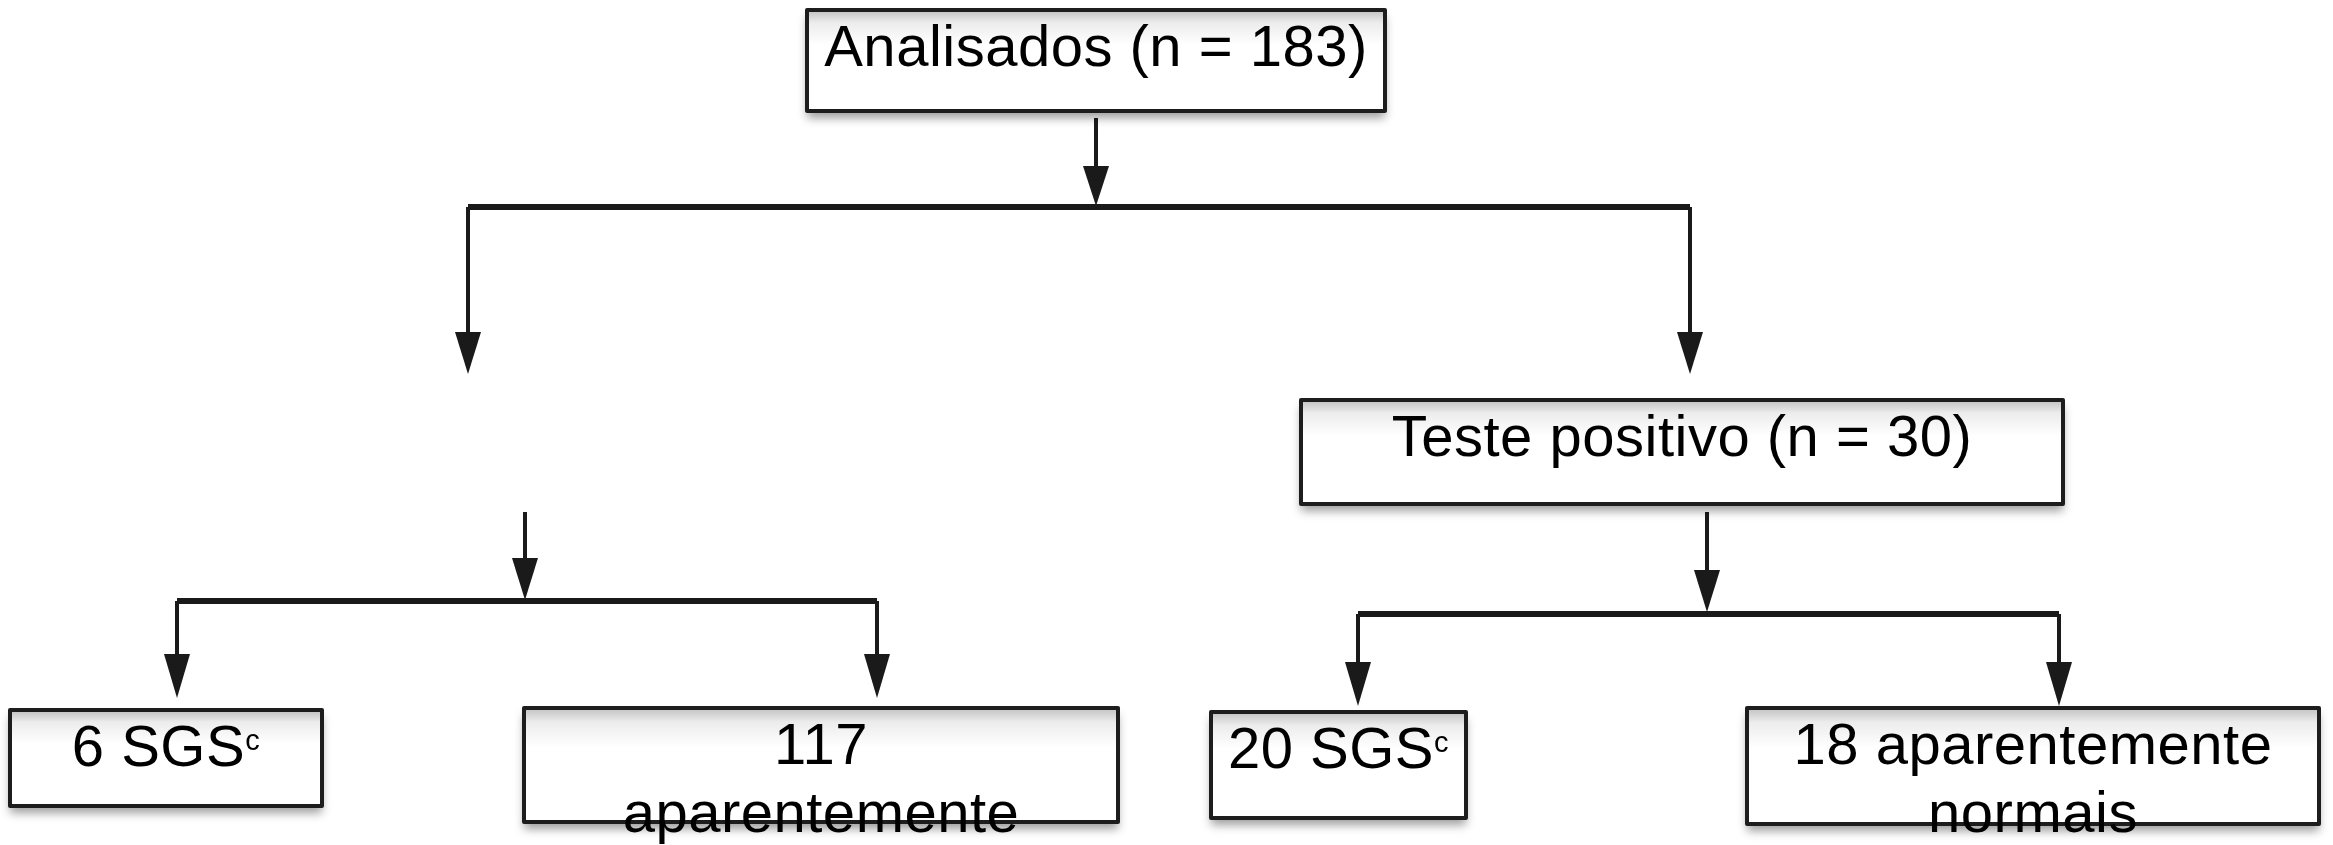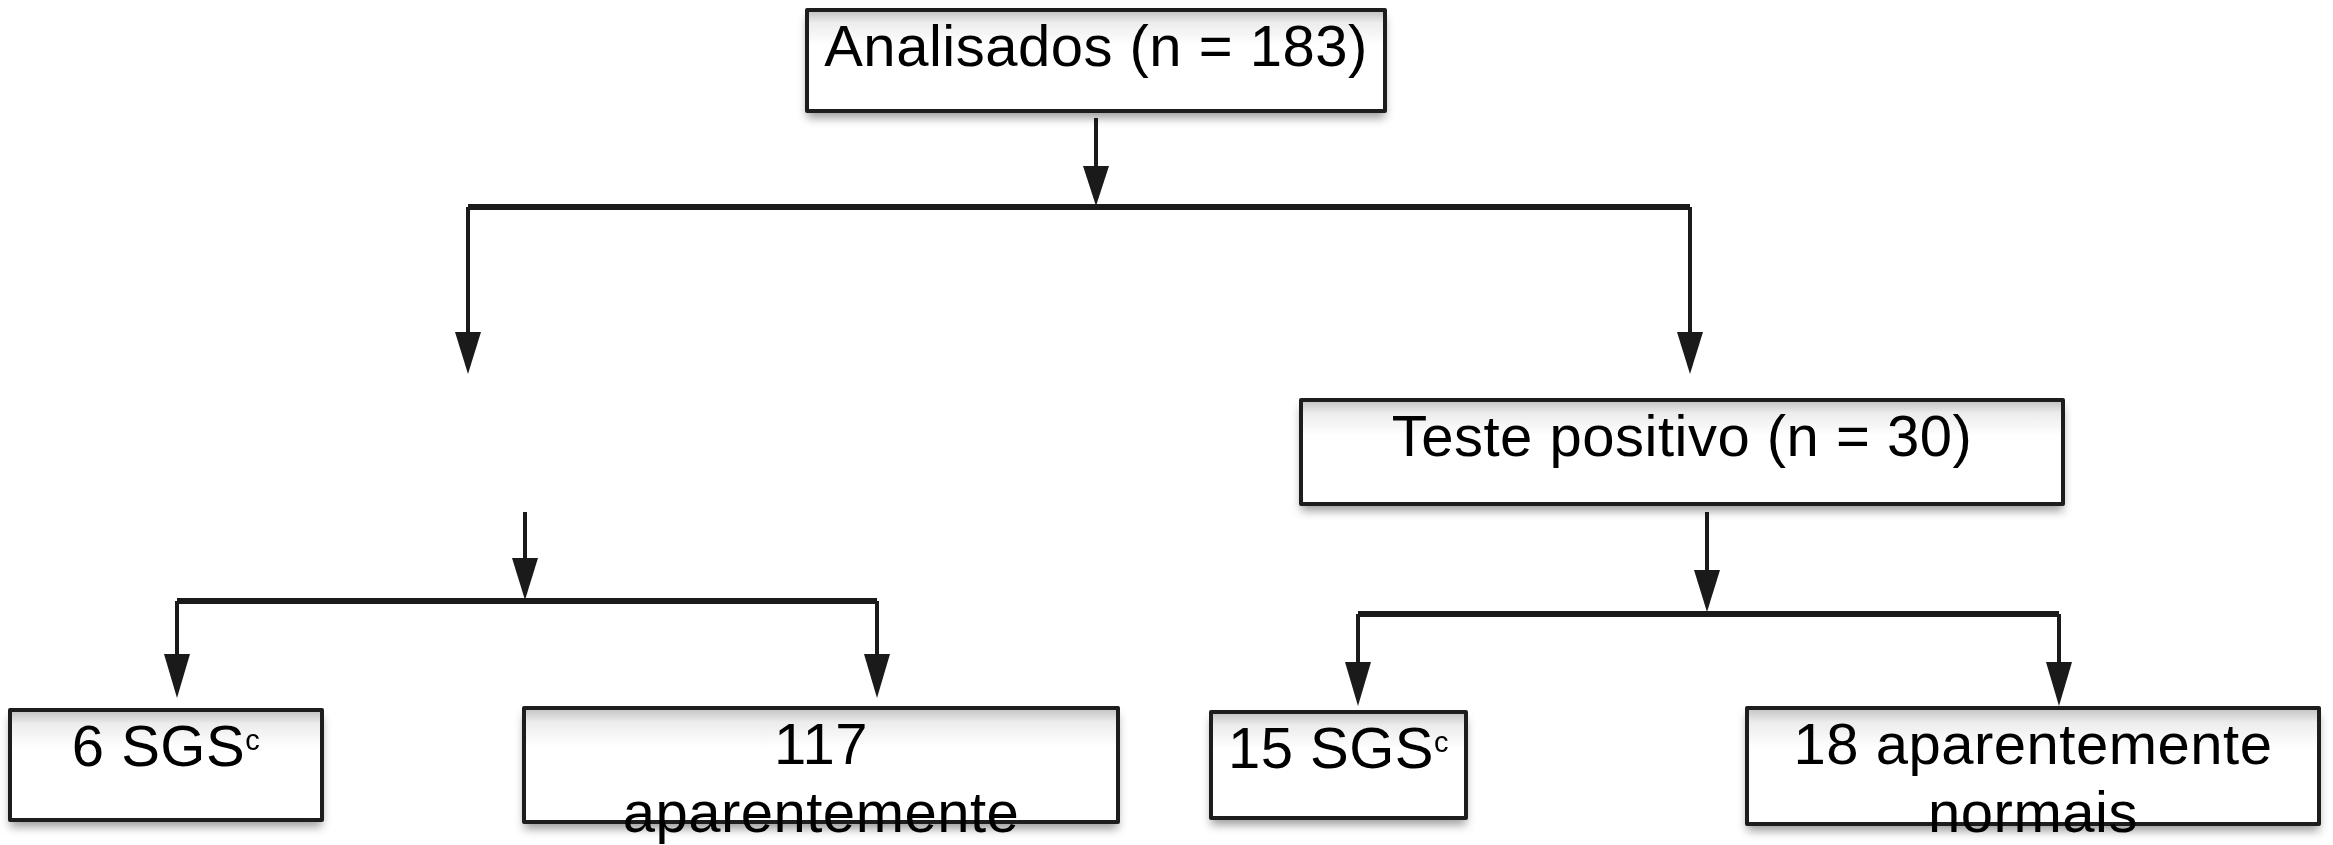--- a/index.html
+++ b/index.html
@@ -46,21 +46,21 @@
   }
   .node sup {
     font-size: 0.5em;
     vertical-align: 0.55em;
     line-height: 0;
   }
   
   .n-root     { left: 805px;  top: 8px;   width: 582px; height: 105px; }
   .n-negative { left: 143px;  top: 398px; width: 764px; height: 108px; }
   .n-positive { left: 1299px; top: 398px; width: 766px; height: 108px; }
-  .n-negsgs   { left: 8px;    top: 708px; width: 316px; height: 114px; }
+  .n-negsgs   { left: 8px;    top: 708px; width: 316px; height: 100px; }
   .n-negnorm  { left: 522px;  top: 706px; width: 598px; height: 118px; }
   .n-possgs   { left: 1209px; top: 710px; width: 259px; height: 110px; }
   .n-posnorm  { left: 1745px; top: 706px; width: 576px; height: 120px; }
 </style>
 </head>
 <body>
 
 <div class="canvas">
 
   <svg class="connectors" viewBox="0 0 2333 845" fill="none" stroke="#1a1a1a">
@@ -121,20 +121,20 @@
 
   <div class="node n-negsgs">
     <span class="lbl"><span>6 SGS</span><sup>c</sup></span>
   </div>
 
   <div class="node n-negnorm wrap2">
     <span class="lbl">117 aparentemente normais</span>
   </div>
 
   <div class="node n-possgs">
-    <span class="lbl"><span>15 SGS</span><sup>c</sup></span>
+    <span class="lbl"><span>20 SGS</span><sup>c</sup></span>
   </div>
 
   <div class="node n-posnorm wrap2">
     <span class="lbl">18 aparentemente normais</span>
   </div>
 
 </div>
 
 </body></html>

